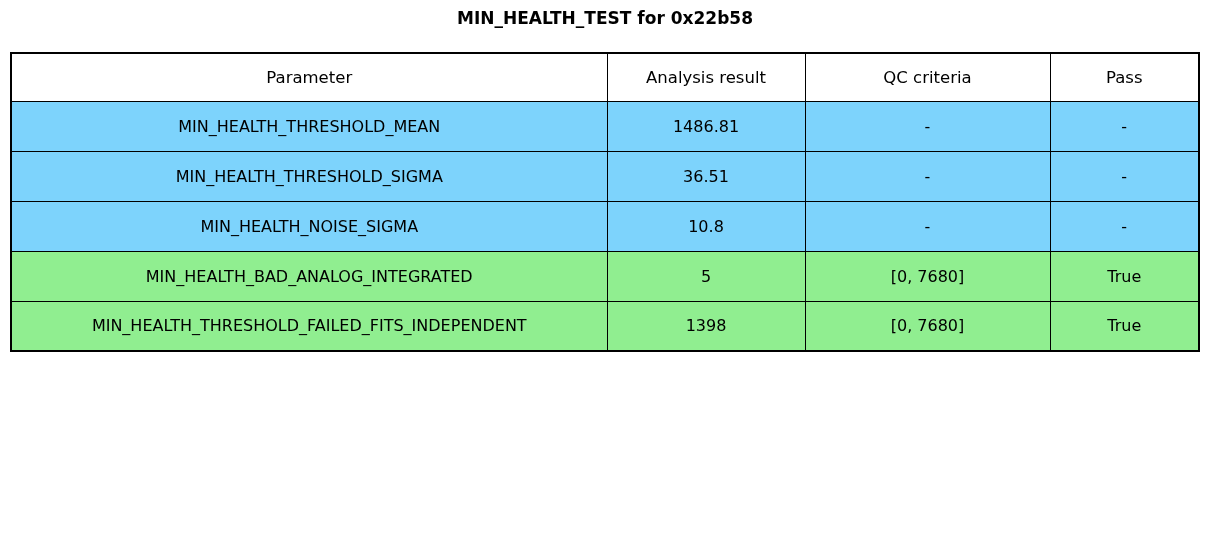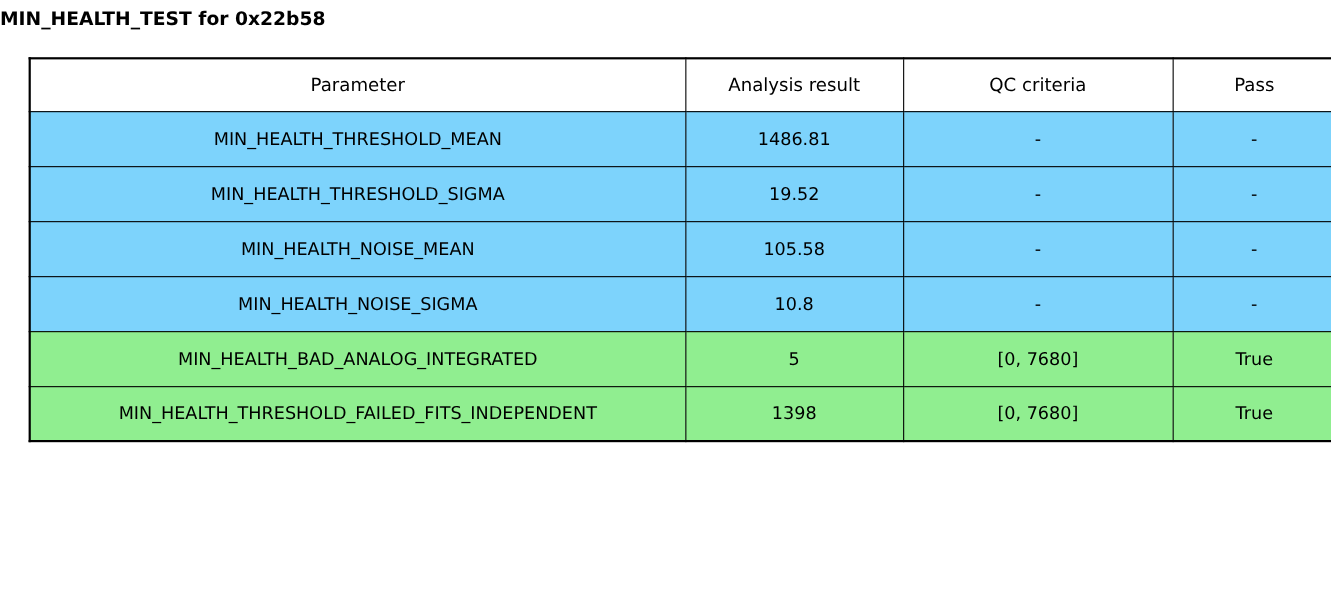--- a/index.html
+++ b/index.html
@@ -14,31 +14,31 @@
     color: #000000;
     overflow: hidden;
   }
   .page {
     width: 1210px;
     height: 553px;
     box-sizing: border-box;
     position: relative;
   }
   .title {
+    text-align: center;
     font-size: 17px;
     font-weight: bold;
     font-family: "DejaVu Sans", sans-serif;
     padding-top: 8px;
     padding-bottom: 8px;
     letter-spacing: 0px;
   }
   .table-wrap {
     padding: 16px 10px;
     box-sizing: border-box;
-    margin-left: 16px;
   }
   table.qc {
     border-collapse: collapse;
     width: 1190px;
     table-layout: fixed;
     border: 2px solid #000000;
   }
   table.qc td, table.qc th {
     border: 1px solid #000000;
     text-align: center;
@@ -89,27 +89,21 @@
       </thead>
       <tbody>
         <tr class="plain-row">
           <td>MIN_HEALTH_THRESHOLD_MEAN</td>
           <td>1486.81</td>
           <td>-</td>
           <td>-</td>
         </tr>
         <tr class="plain-row">
           <td>MIN_HEALTH_THRESHOLD_SIGMA</td>
-          <td>19.52</td>
-          <td>-</td>
-          <td>-</td>
-        </tr>
-        <tr class="plain-row">
-          <td>MIN_HEALTH_NOISE_MEAN</td>
-          <td>105.58</td>
+          <td>36.51</td>
           <td>-</td>
           <td>-</td>
         </tr>
         <tr class="plain-row">
           <td>MIN_HEALTH_NOISE_SIGMA</td>
           <td>10.8</td>
           <td>-</td>
           <td>-</td>
         </tr>
         <tr class="pass-row">

